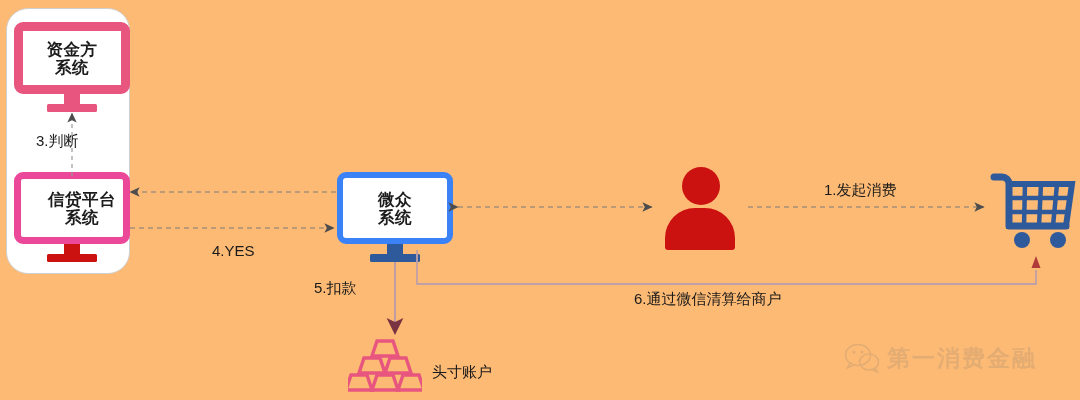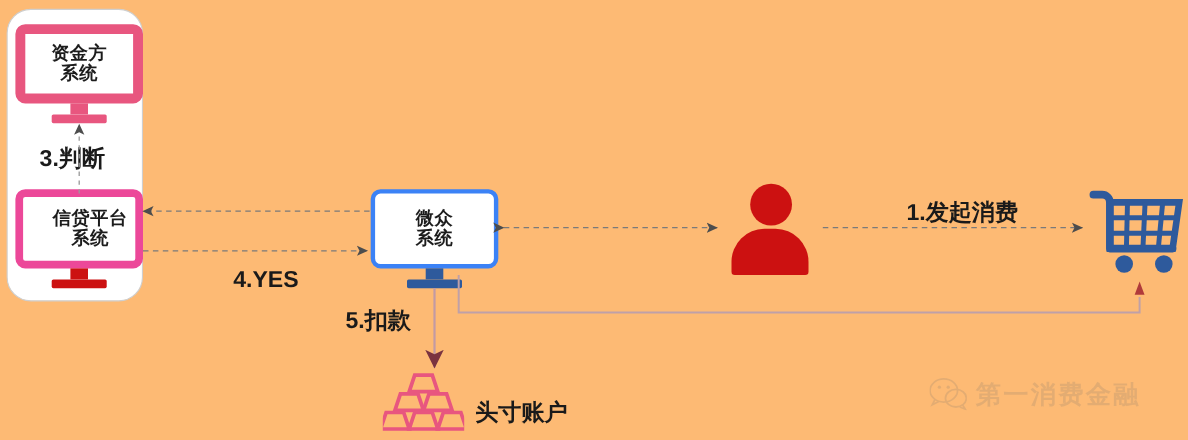--- a/index.html
+++ b/index.html
@@ -60,30 +60,29 @@
     border-radius: 1.5px;
   }
 
   
   .m-pink .screen { border: 9px solid #e8567f; }
   .m-pink .neck, .m-pink .base { background: #e8567f; }
   
   .m-red .screen { border: 7px solid #ec4899; padding-left: 20px; }
   .m-red .neck, .m-red .base { background: #cc1111; }
   
-  .m-blue .screen { border: 4px solid #3b82f6; }
+  .m-blue .screen { border: 6px solid #3b82f6; }
   .m-blue .neck, .m-blue .base { background: #2e5a9c; }
 
   
   .label {
-    font-size: 21px;
+    font-size: 15px;
     color: #1a1a1a;
     white-space: nowrap;
     line-height: 1.3;
-    font-weight: bold;
   }
   .label.center { text-align: center; }
 
   
   .person { width: 76px; height: 82px; }
   .person .head {
     position: absolute;
     left: 20px; top: 0;
     width: 38px; height: 38px;
     border-radius: 50%;
@@ -198,20 +197,21 @@
 
   <div class="abs label" style="left:36px; top:131px;">3.判断</div>
 
 
   <div class="abs label" style="left:212px; top:241px;">4.YES</div>
 
   <div class="abs label" style="left:314px; top:278px;">5.扣款</div>
 
   <div class="abs label" style="left:824px; top:180px;">1.发起消费</div>
 
+  <div class="abs label" style="left:634px; top:289px;">6.通过微信清算给商户</div>
 
   <svg class="overlay">
     <defs>
       <marker id="arrGray" markerWidth="9" markerHeight="9" refX="8" refY="4.5" orient="auto">
         <path d="M0,0.6 L8.5,4.5 L0,8.4 L2,4.5 Z" fill="#4d4d4d"></path>
       </marker>
       <marker id="arrGrayL" markerWidth="9" markerHeight="9" refX="8" refY="4.5" orient="auto">
         <path d="M0,0.6 L8.5,4.5 L0,8.4 L2,4.5 Z" fill="#4d4d4d"></path>
       </marker>
       <marker id="arrRose" markerWidth="9" markerHeight="10" refX="8" refY="5" orient="auto">

